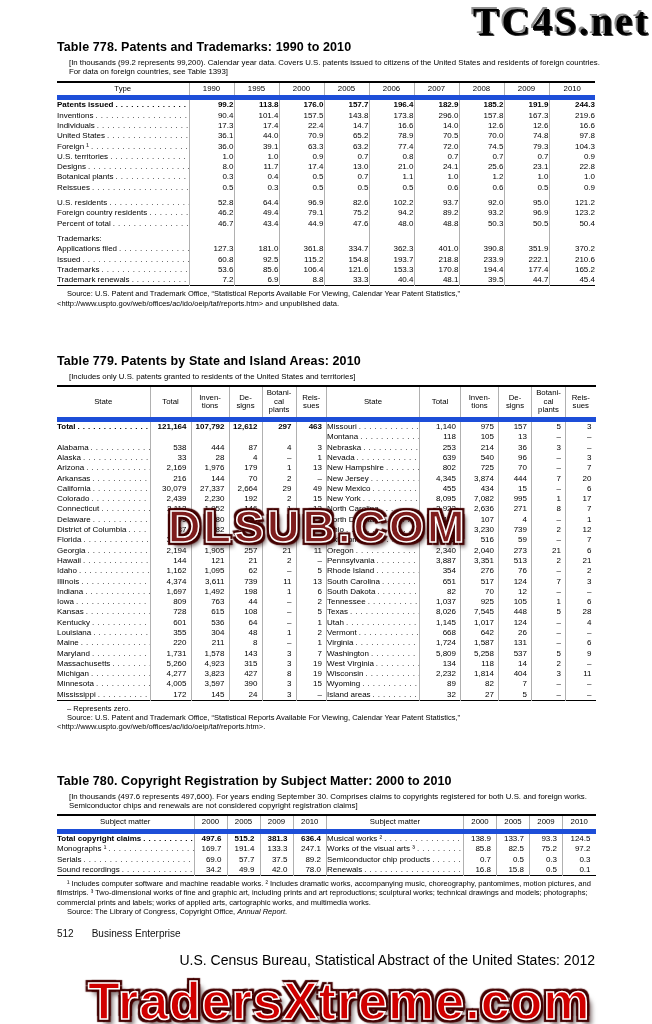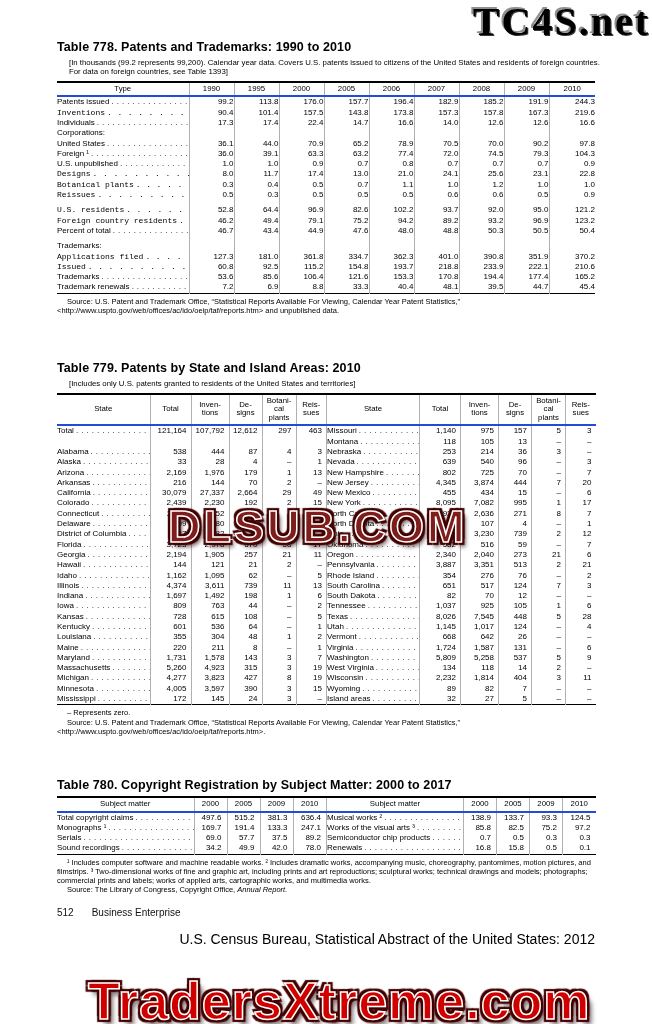--- a/index.html
+++ b/index.html
@@ -4,33 +4,33 @@
 <style>
 *{margin:0;padding:0;box-sizing:border-box;}
 html,body{width:652px;height:1024px;}
 body{background:#fff;font-family:"Liberation Sans","DejaVu Sans",sans-serif;color:#000;position:relative;overflow:hidden;}
 .page{position:absolute;inset:0;padding:40px 0 0 57px;width:652px;border-radius:9px;}
 .tbl-title{font-size:12.5px;font-weight:bold;margin-bottom:4px;letter-spacing:.1px;}
 .headnote{font-size:7.8px;line-height:9.4px;margin-bottom:4px;width:538px;margin-left:12px;}
 .dtable{border-collapse:collapse;table-layout:fixed;width:538px;border-top:2px solid #000;border-bottom:1px solid #000;}
 .panels{display:flex;width:538px;}
 .panels .dtable{width:269px;}
-.dtable th{font-size:7.8px;font-weight:normal;text-align:center;vertical-align:middle;line-height:8.6px;padding:2px 1px;border-bottom:2px solid #1d4ed8;}
+.dtable th{font-size:7.8px;font-weight:normal;text-align:center;vertical-align:middle;line-height:8.6px;padding:2px 1px;border-bottom:5px solid #1d4ed8;}
 .dtable td{font-size:8px;line-height:10.3px;vertical-align:bottom;padding:0;}
 .num,th.num-h{border-left:1px solid #b0b0b0;}
 .num{text-align:right;padding-right:6px;}
 .t779 .num{padding-right:4px;}
 .t780 .num{padding-right:5px;}
 .pright th.stub-h,.pright td.stub{border-left:1px solid #b0b0b0;}
 .stub{overflow:hidden;}
 .stubwrap{display:flex;align-items:baseline;min-width:0;}
 .lab{white-space:nowrap;}
 .leader{flex:1 1 0;min-width:0;overflow:hidden;white-space:nowrap;margin-left:2px;letter-spacing:.4px;}
-.i0{padding-left:2px;}.i1{padding-left:8px;font-family:Liberation Mono, monospace;}.i2{padding-left:13px;}.i3{padding-left:19px;}
-.bold{font-weight:normal;}
+.i0{padding-left:2px;}.i1{padding-left:8px;}.i2{padding-left:13px;}.i3{padding-left:19px;}
+.bold{font-weight:bold;}
 tr.spacer td{line-height:5px;font-size:5px;}
 .notes{font-size:7.5px;line-height:9.2px;margin-top:3px;width:538px;}
 .note{text-indent:10px;}
 .it{font-style:italic;}
 .sec2{margin-top:46px;}
 .sec3{margin-top:42px;}
 .footer{margin-top:12px;font-size:10px;color:#111;}
 .footer .pg{margin-right:18px;}
 .credit{width:538px;text-align:right;font-size:14px;margin-top:13px;}
 .wm{position:absolute;pointer-events:none;white-space:nowrap;}
@@ -96,21 +96,21 @@
               <span class="stubwrap">
                 <span class="lab">Inventions</span>
                 <span class="leader">. . . . . . . . . . . . . . . . . . . . . . . . . . . . . . . . . . . . . . . . . . . . . . . . . . . . . . . . . . . . . . . . . . . . . . . . . . . . . . . . </span>
               </span>
             </td>
             <td class="num">90.4</td>
             <td class="num">101.4</td>
             <td class="num">157.5</td>
             <td class="num">143.8</td>
             <td class="num">173.8</td>
-            <td class="num">157.3</td>
+            <td class="num">296.0</td>
             <td class="num">157.8</td>
             <td class="num">167.3</td>
             <td class="num">219.6</td>
           </tr>
           <tr>
             <td class="stub i2">
               <span class="stubwrap">
                 <span class="lab">Individuals</span>
                 <span class="leader">. . . . . . . . . . . . . . . . . . . . . . . . . . . . . . . . . . . . . . . . . . . . . . . . . . . . . . . . . . . . . . . . . . . . . . . . . . . . . . . . </span>
               </span>
@@ -119,50 +119,34 @@
             <td class="num">17.4</td>
             <td class="num">22.4</td>
             <td class="num">14.7</td>
             <td class="num">16.6</td>
             <td class="num">14.0</td>
             <td class="num">12.6</td>
             <td class="num">12.6</td>
             <td class="num">16.6</td>
           </tr>
           <tr>
-            <td class="stub i2">
-              <span class="stubwrap">
-                <span class="lab">Corporations:</span>
-              </span>
-            </td>
-            <td class="num">&nbsp;</td>
-            <td class="num">&nbsp;</td>
-            <td class="num">&nbsp;</td>
-            <td class="num">&nbsp;</td>
-            <td class="num">&nbsp;</td>
-            <td class="num">&nbsp;</td>
-            <td class="num">&nbsp;</td>
-            <td class="num">&nbsp;</td>
-            <td class="num">&nbsp;</td>
-          </tr>
-          <tr>
             <td class="stub i3">
               <span class="stubwrap">
                 <span class="lab">United States</span>
                 <span class="leader">. . . . . . . . . . . . . . . . . . . . . . . . . . . . . . . . . . . . . . . . . . . . . . . . . . . . . . . . . . . . . . . . . . . . . . . . . . . . . . . . </span>
               </span>
             </td>
             <td class="num">36.1</td>
             <td class="num">44.0</td>
             <td class="num">70.9</td>
             <td class="num">65.2</td>
             <td class="num">78.9</td>
             <td class="num">70.5</td>
             <td class="num">70.0</td>
-            <td class="num">90.2</td>
+            <td class="num">74.8</td>
             <td class="num">97.8</td>
           </tr>
           <tr>
             <td class="stub i3">
               <span class="stubwrap">
                 <span class="lab">Foreign ¹</span>
                 <span class="leader">. . . . . . . . . . . . . . . . . . . . . . . . . . . . . . . . . . . . . . . . . . . . . . . . . . . . . . . . . . . . . . . . . . . . . . . . . . . . . . . . </span>
               </span>
             </td>
             <td class="num">36.0</td>
@@ -171,21 +155,21 @@
             <td class="num">63.2</td>
             <td class="num">77.4</td>
             <td class="num">72.0</td>
             <td class="num">74.5</td>
             <td class="num">79.3</td>
             <td class="num">104.3</td>
           </tr>
           <tr>
             <td class="stub i2">
               <span class="stubwrap">
-                <span class="lab">U.S. unpublished</span>
+                <span class="lab">U.S. territories</span>
                 <span class="leader">. . . . . . . . . . . . . . . . . . . . . . . . . . . . . . . . . . . . . . . . . . . . . . . . . . . . . . . . . . . . . . . . . . . . . . . . . . . . . . . . </span>
               </span>
             </td>
             <td class="num">1.0</td>
             <td class="num">1.0</td>
             <td class="num">0.9</td>
             <td class="num">0.7</td>
             <td class="num">0.8</td>
             <td class="num">0.7</td>
             <td class="num">0.7</td>
@@ -1167,21 +1151,22 @@
           </tbody>
         </table>
     </div>
     <div class="notes">
       <p class="note">– Represents zero.</p>
       <p class="note">Source: U.S. Patent and Trademark Office, “Statistical Reports Available For Viewing, Calendar Year Patent Statistics,” &lt;http://www.uspto.gov/web/offices/ac/ido/oeip/taf/reports.htm&gt;.</p>
     </div>
   </div>
 
   <div class="sec sec3">
-    <h2 class="tbl-title">Table 780. Copyright Registration by Subject Matter: 2000 to 2017</h2>
+    <h2 class="tbl-title">Table 780. Copyright Registration by Subject Matter: 2000 to 2010</h2>
+    <p class="headnote">[In thousands (497.6 represents 497,600). For years ending September 30. Comprises claims to copyrights registered for both U.S. and foreign works. Semiconductor chips and renewals are not considered copyright registration claims]</p>
     <div class="panels">
       <table class="dtable t780 pleft">
           <colgroup>
             <col style="width: 137px;">
             <col style="width: 33px;">
             <col style="width: 33px;">
             <col style="width: 33px;">
             <col style="width: 33px;">
           </colgroup>
           <thead>

